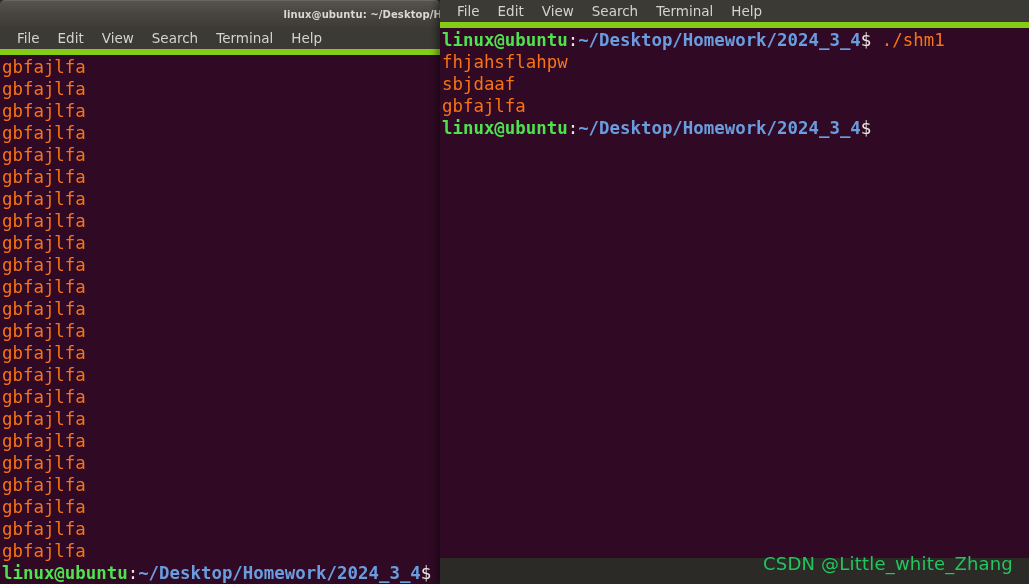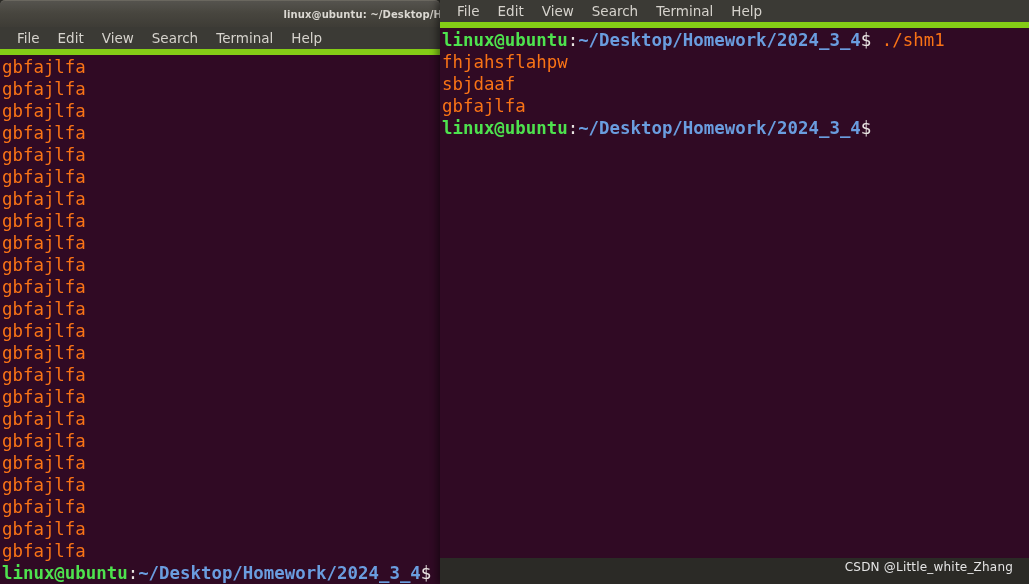--- a/index.html
+++ b/index.html
@@ -106,22 +106,22 @@
     height: 530px;
     width: 688px;
   }
 
   
   .watermark {
     position: absolute;
     right: 16px;
     bottom: 10px;
     font-family: "DejaVu Sans", sans-serif;
-    font-size: 12px;
-    color: #e5e5e5;
+    font-size: 18px;
+    color: #22c55e;
     white-space: nowrap;
     letter-spacing: 0.2px;
   }
 </style>
 </head>
 <body>
 
 <div class="window" id="win-left">
 
   <div class="titlebar">

